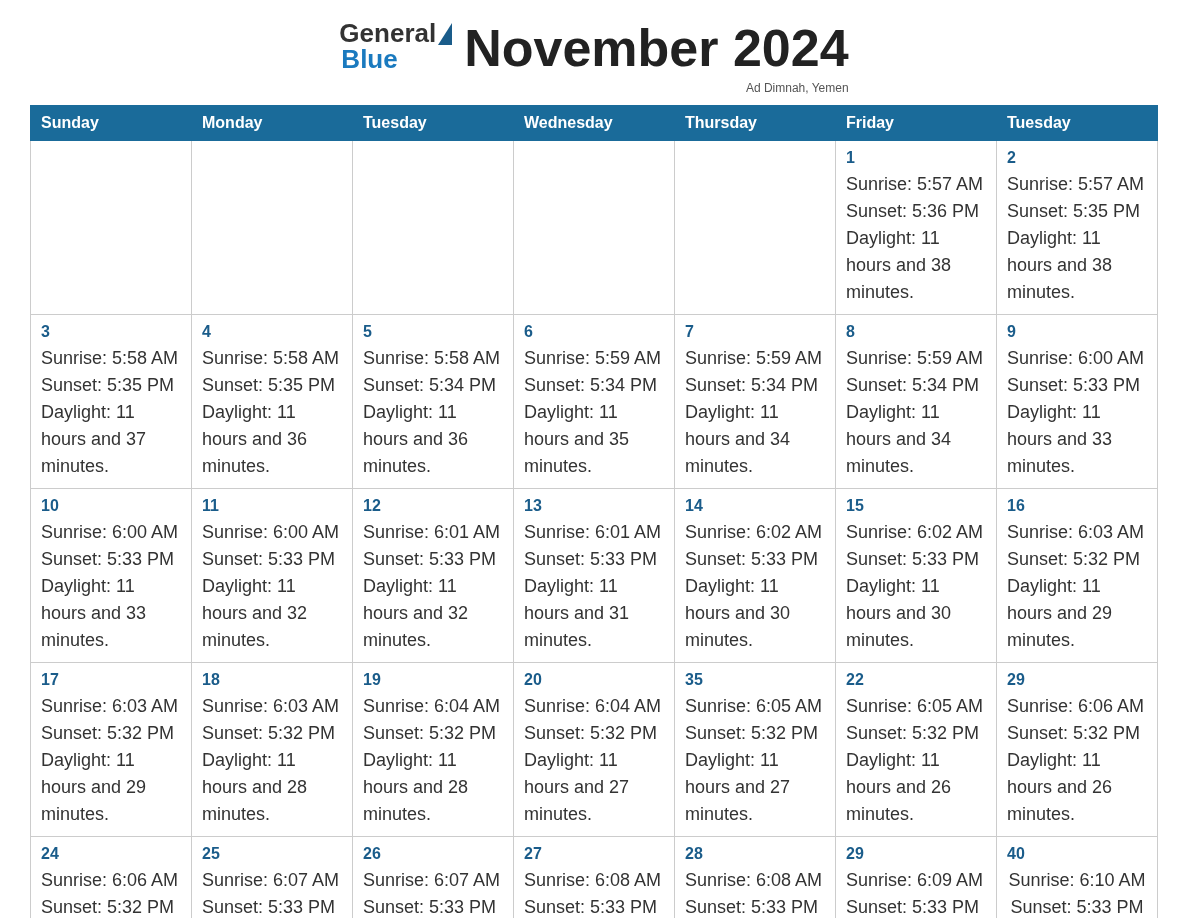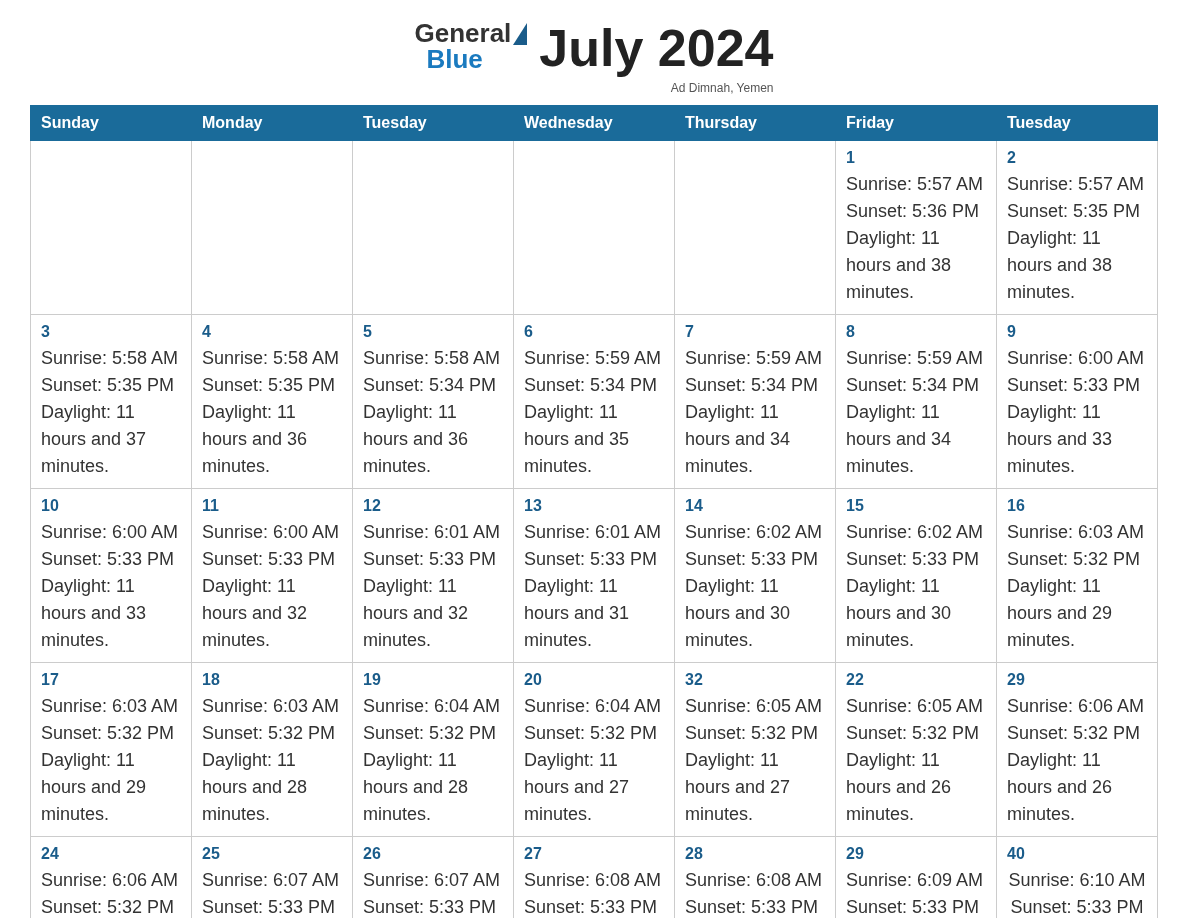--- a/index.html
+++ b/index.html
@@ -41,21 +41,21 @@
     }
     .logo-wrapper {
       display: flex;
       flex-direction: column;
     }
     .logo-line1 {
       display: flex;
       align-items: center;
     }
     .logo-line2 {
-      margin-left: 12px;
+      margin-left: 2px;
     }
     .title-section {
       text-align: right;
     }
     .month-title {
       font-size: 52px;
       font-weight: bold;
       color: #222;
       line-height: 1.1;
     }
@@ -109,21 +109,21 @@
   <div class="logo-wrapper">
     <div class="logo-line1">
       <span class="logo-text-general">General</span>
       <span class="logo-triangle"></span>
     </div>
     <div class="logo-line2">
       <span class="logo-text-blue">Blue</span>
     </div>
   </div>
   <div class="title-section">
-    <div class="month-title">July 2024</div>
+    <div class="month-title">November 2024</div>
     <div class="location">Ad Dimnah, Yemen</div>
   </div>
 </div>
 
 <table class="calendar-table">
   <thead>
     <tr>
     <th>Sunday</th>
         <th>Monday</th>
         <th>Tuesday</th>
@@ -260,21 +260,21 @@
 Sunset: 5:32 PM
 Daylight: 11 hours and 28 minutes.</div>
         </td>
         <td>
           <div class="day-number">20</div>
           <div class="day-info" style="white-space: pre-line;">Sunrise: 6:04 AM
 Sunset: 5:32 PM
 Daylight: 11 hours and 27 minutes.</div>
         </td>
         <td>
-          <div class="day-number">32</div>
+          <div class="day-number">35</div>
           <div class="day-info" style="white-space: pre-line;">Sunrise: 6:05 AM
 Sunset: 5:32 PM
 Daylight: 11 hours and 27 minutes.</div>
         </td>
         <td>
           <div class="day-number">22</div>
           <div class="day-info" style="white-space: pre-line;">Sunrise: 6:05 AM
 Sunset: 5:32 PM
 Daylight: 11 hours and 26 minutes.</div>
         </td>

